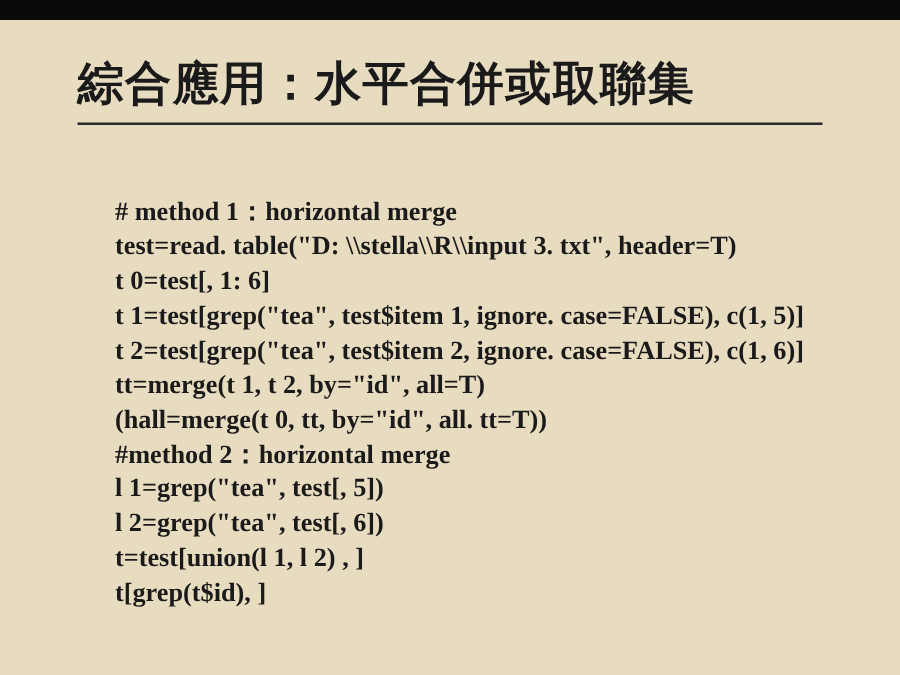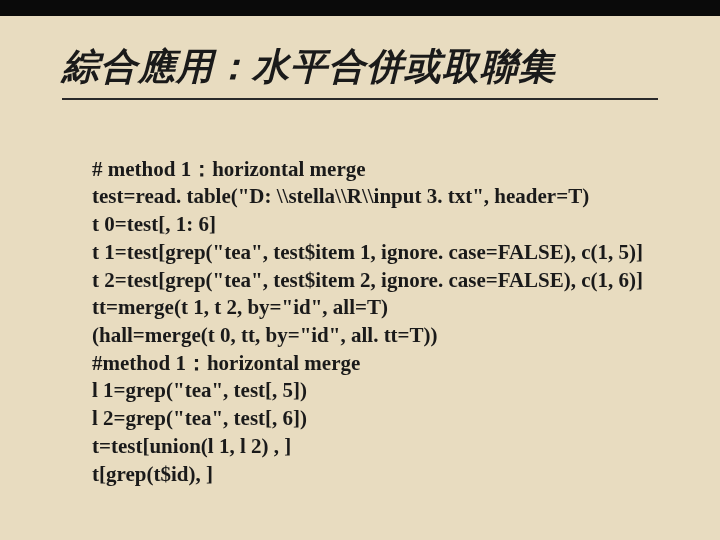--- a/index.html
+++ b/index.html
@@ -18,21 +18,20 @@
     width: 100%;
     height: 16px;
     background: #0a0a0a;
   }
   .slide-title {
     position: absolute;
     top: 42px;
     left: 62px;
     font-size: 37px;
     font-weight: bold;
-    font-style: italic;
     color: #1a1a1a;
     font-family: "DFKai-SB", "KaiTi", "標楷體", serif;
     letter-spacing: 1px;
   }
   .title-rule {
     position: absolute;
     top: 98px;
     left: 62px;
     width: 596px;
     height: 2px;
@@ -60,18 +59,18 @@
 <div class="title-rule"></div>
 
 <div class="code-block">
 <span># method 1：horizontal merge</span>
 <span>test=read. table("D: \\stella\\R\\input 3. txt", header=T)</span>
 <span>t 0=test[, 1: 6]</span>
 <span>t 1=test[grep("tea", test$item 1, ignore. case=FALSE), c(1, 5)]</span>
 <span>t 2=test[grep("tea", test$item 2, ignore. case=FALSE), c(1, 6)]</span>
 <span>tt=merge(t 1, t 2, by="id", all=T)</span>
 <span>(hall=merge(t 0, tt, by="id", all. tt=T))</span>
-<span>#method 1：horizontal merge</span>
+<span>#method 2：horizontal merge</span>
 <span>l 1=grep("tea", test[, 5])</span>
 <span>l 2=grep("tea", test[, 6])</span>
 <span>t=test[union(l 1, l 2) , ]</span>
 <span>t[grep(t$id), ]</span>
 </div>
 
 </body></html>

